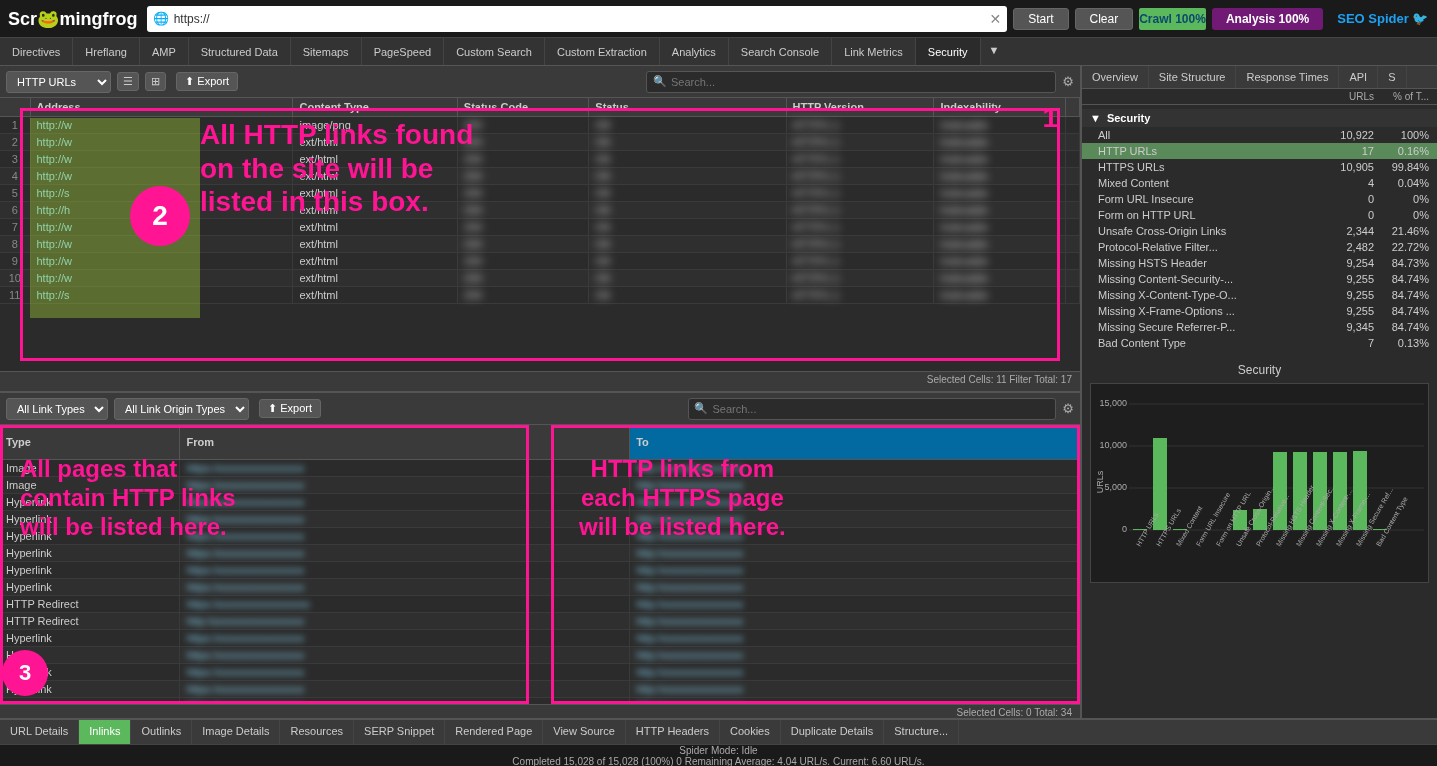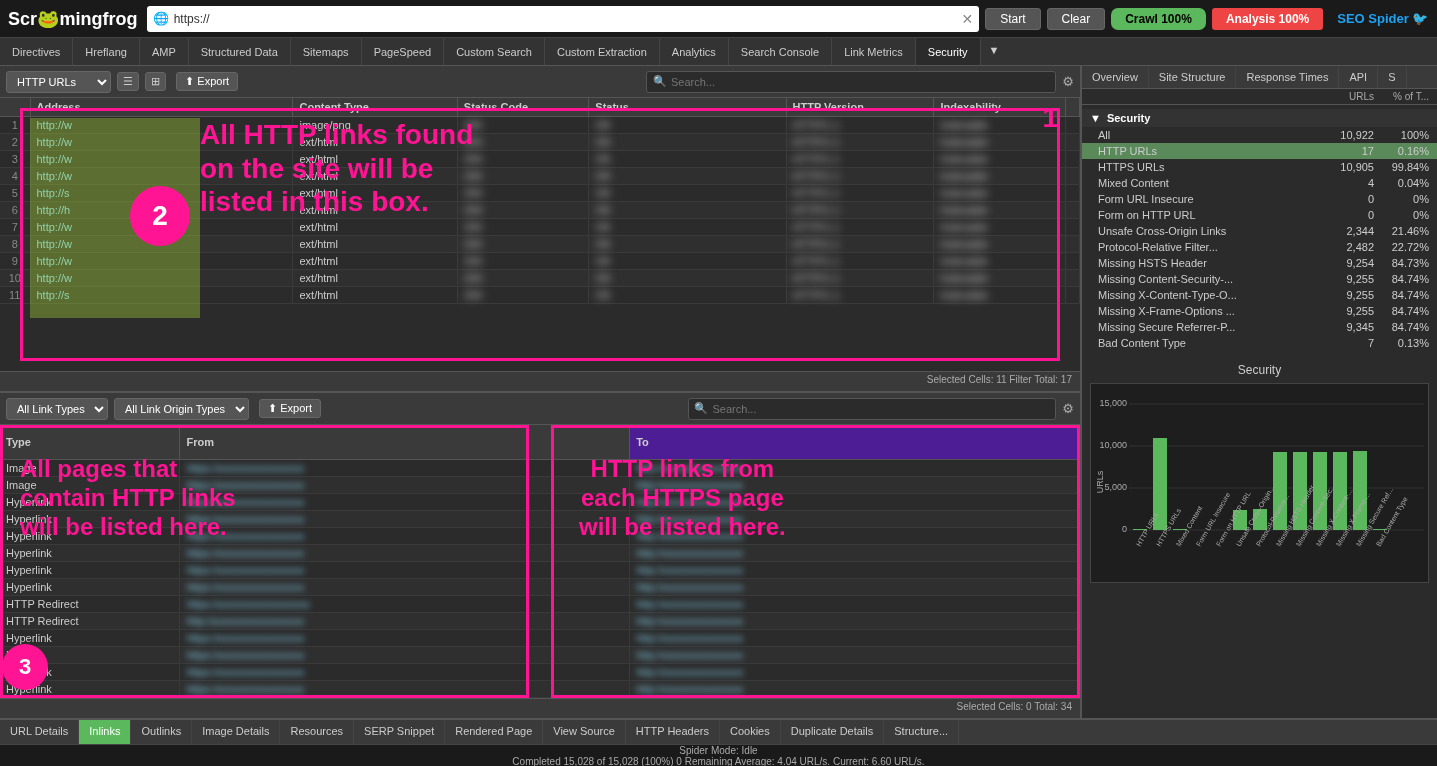--- a/index.html
+++ b/index.html
@@ -103,22 +103,22 @@
     <div id="logo">
       <span style="color:#fff;">Scr</span><span style="color:#f90;">🐸</span><span style="color:#fff;">mingfrog</span>
     </div>
     <div id="url-bar-wrap">
       <span class="globe">🌐</span>
       <input id="url-input" type="text" value="https://" style="">
       <span id="url-clear">✕</span>
     </div>
     <button id="btn-start" class="toolbar-icon-btn" style="background:#555;color:#fff;border:1px solid #666;padding:3px 14px;">Start</button>
     <button id="btn-clear" class="toolbar-icon-btn" style="background:#555;color:#fff;border:1px solid #666;padding:3px 14px;">Clear</button>
-    <button id="btn-crawl" style="background:#5cb85c;color:#000000;border:none;border-radius:7px;padding:4px 14px;cursor:pointer;font-size:12px;font-weight:bold;">Crawl 100%</button>
-    <button id="btn-analysis" style="background:#ef4444;color:#fff;border:none;border-radius:3px;padding:4px 14px;cursor:pointer;font-size:12px;font-weight:bold;">Analysis 100%</button>
+    <button id="btn-crawl" style="background:#5cb85c;color:#0c4a6e;border:none;border-radius:2px;padding:4px 0;cursor:pointer;font-size:12px;font-weight:bold;">Crawl 100%</button>
+    <button id="btn-analysis" style="background:#701a75;color:#fff;border:none;border-radius:3px;padding:4px 14px;cursor:pointer;font-size:12px;font-weight:bold;">Analysis 100%</button>
     <div id="seo-spider" style="color:#1da1f2;font-size:13px;font-weight:bold;margin-left:8px;white-space:nowrap;display:flex;align-items:center;gap:4px;">
       <span>SEO Spider</span> 
         <span style="color:#1da1f2;">🐦</span>
     </div>
   </div>
 
   <div id="nav-tabs">
     <div class="nav-tab">Directives</div>
     <div class="nav-tab">Hreflang</div>
     <div class="nav-tab">AMP</div>
@@ -316,21 +316,21 @@
           </div>
           <span class="filter-icon">⚙</span>
         </div>
 
         <div id="bottom-table-wrap" style="flex:1;overflow:auto;position:relative;">
           <table id="bottom-table" style="width:100%;border-collapse:collapse;font-size:11px;">
             <thead>
               <tr>
                 <th style="background:#3a3a3a;color:#ccc;padding:11px 6px;border-bottom:1px solid #555;border-right:1px solid #555;min-width:100px;">Type</th>
                 <th style="background:#3a3a3a;color:#ccc;padding:3px 6px;border-bottom:1px solid #555;border-right:1px solid #555;min-width:250px;">From</th>
-                <th style="background:#4c1d95;color:#ccc;padding:3px 6px;border-bottom:1px solid #555;border-right:1px solid #555;min-width:250px;">To</th>
+                <th style="background:#0369a1;color:#ccc;padding:3px 6px;border-bottom:1px solid #555;border-right:1px solid #555;min-width:250px;">To</th>
               </tr>
             </thead>
             <tbody id="bottom-tbody">
             <tr style="background: rgb(43, 43, 43);">
     <td style="border-bottom:1px solid #3a3a3a;border-right:1px solid #3a3a3a;">Image</td>
     <td style="color:#7ec8e3;border-bottom:1px solid #3a3a3a;border-right:1px solid #3a3a3a;filter:blur(3px);">https:/xxxxxxxxxxxxxxxx</td>
     <td style="color:#7ec8e3;border-bottom:1px solid #3a3a3a;border-right:1px solid #3a3a3a;filter:blur(3px);">http:/xxxxxxxxxxxxxxx</td>
   </tr>
                 <tr style="background: rgb(47, 47, 47);">
     <td style="border-bottom:1px solid #3a3a3a;border-right:1px solid #3a3a3a;">Image</td>
@@ -412,21 +412,21 @@
             All pages that contain HTTP links will be listed here.
           </div>
           <div class="annotation-text" style="top:30px;left:53%;max-width:220px;font-size:24px;text-align:center;">
             HTTP links from each HTTPS page will be listed here.
           </div>
 
           <div style="position:absolute;bottom:8px;left:2px;width:46px;height:46px;border-radius:50%;background:#ff1493;display:flex;align-items:center;justify-content:center;color:#fff;font-size:22px;font-weight:bold;z-index:20;pointer-events:none;font-family:Arial;">3</div>
           <div style="position:absolute;top:4px;right:18px;color:#ff1493;font-size:20px;font-weight:bold;pointer-events:none;z-index:20;font-family:Arial;"></div>
         </div>
 
-        <div id="bottom-status-bar" style="background:#3a3a3a;padding:2px 8px;font-size:10px;color:#aaa;border-top:1px solid #555;height:20px;">Selected Cells: 0  Total: 34</div>
+        <div id="bottom-status-bar" style="background:#3a3a3a;padding:2px 8px;font-size:10px;color:#aaa;border-top:1px solid #555;height:14px;">Selected Cells: 0  Total: 34</div>
       </div>
     </div>
 
     <div id="right-panel" style="width:355px;display:flex;flex-direction:column;background:#2b2b2b;overflow:hidden;">
 
       <div id="right-top-tabs" style="display:flex;background:#3a3a3a;border-bottom:1px solid #555;flex-shrink:0;">
         <div class="right-tab">Overview</div>
         <div class="right-tab">Site Structure</div>
         <div class="right-tab">Response Times</div>
         <div class="right-tab">API</div>

